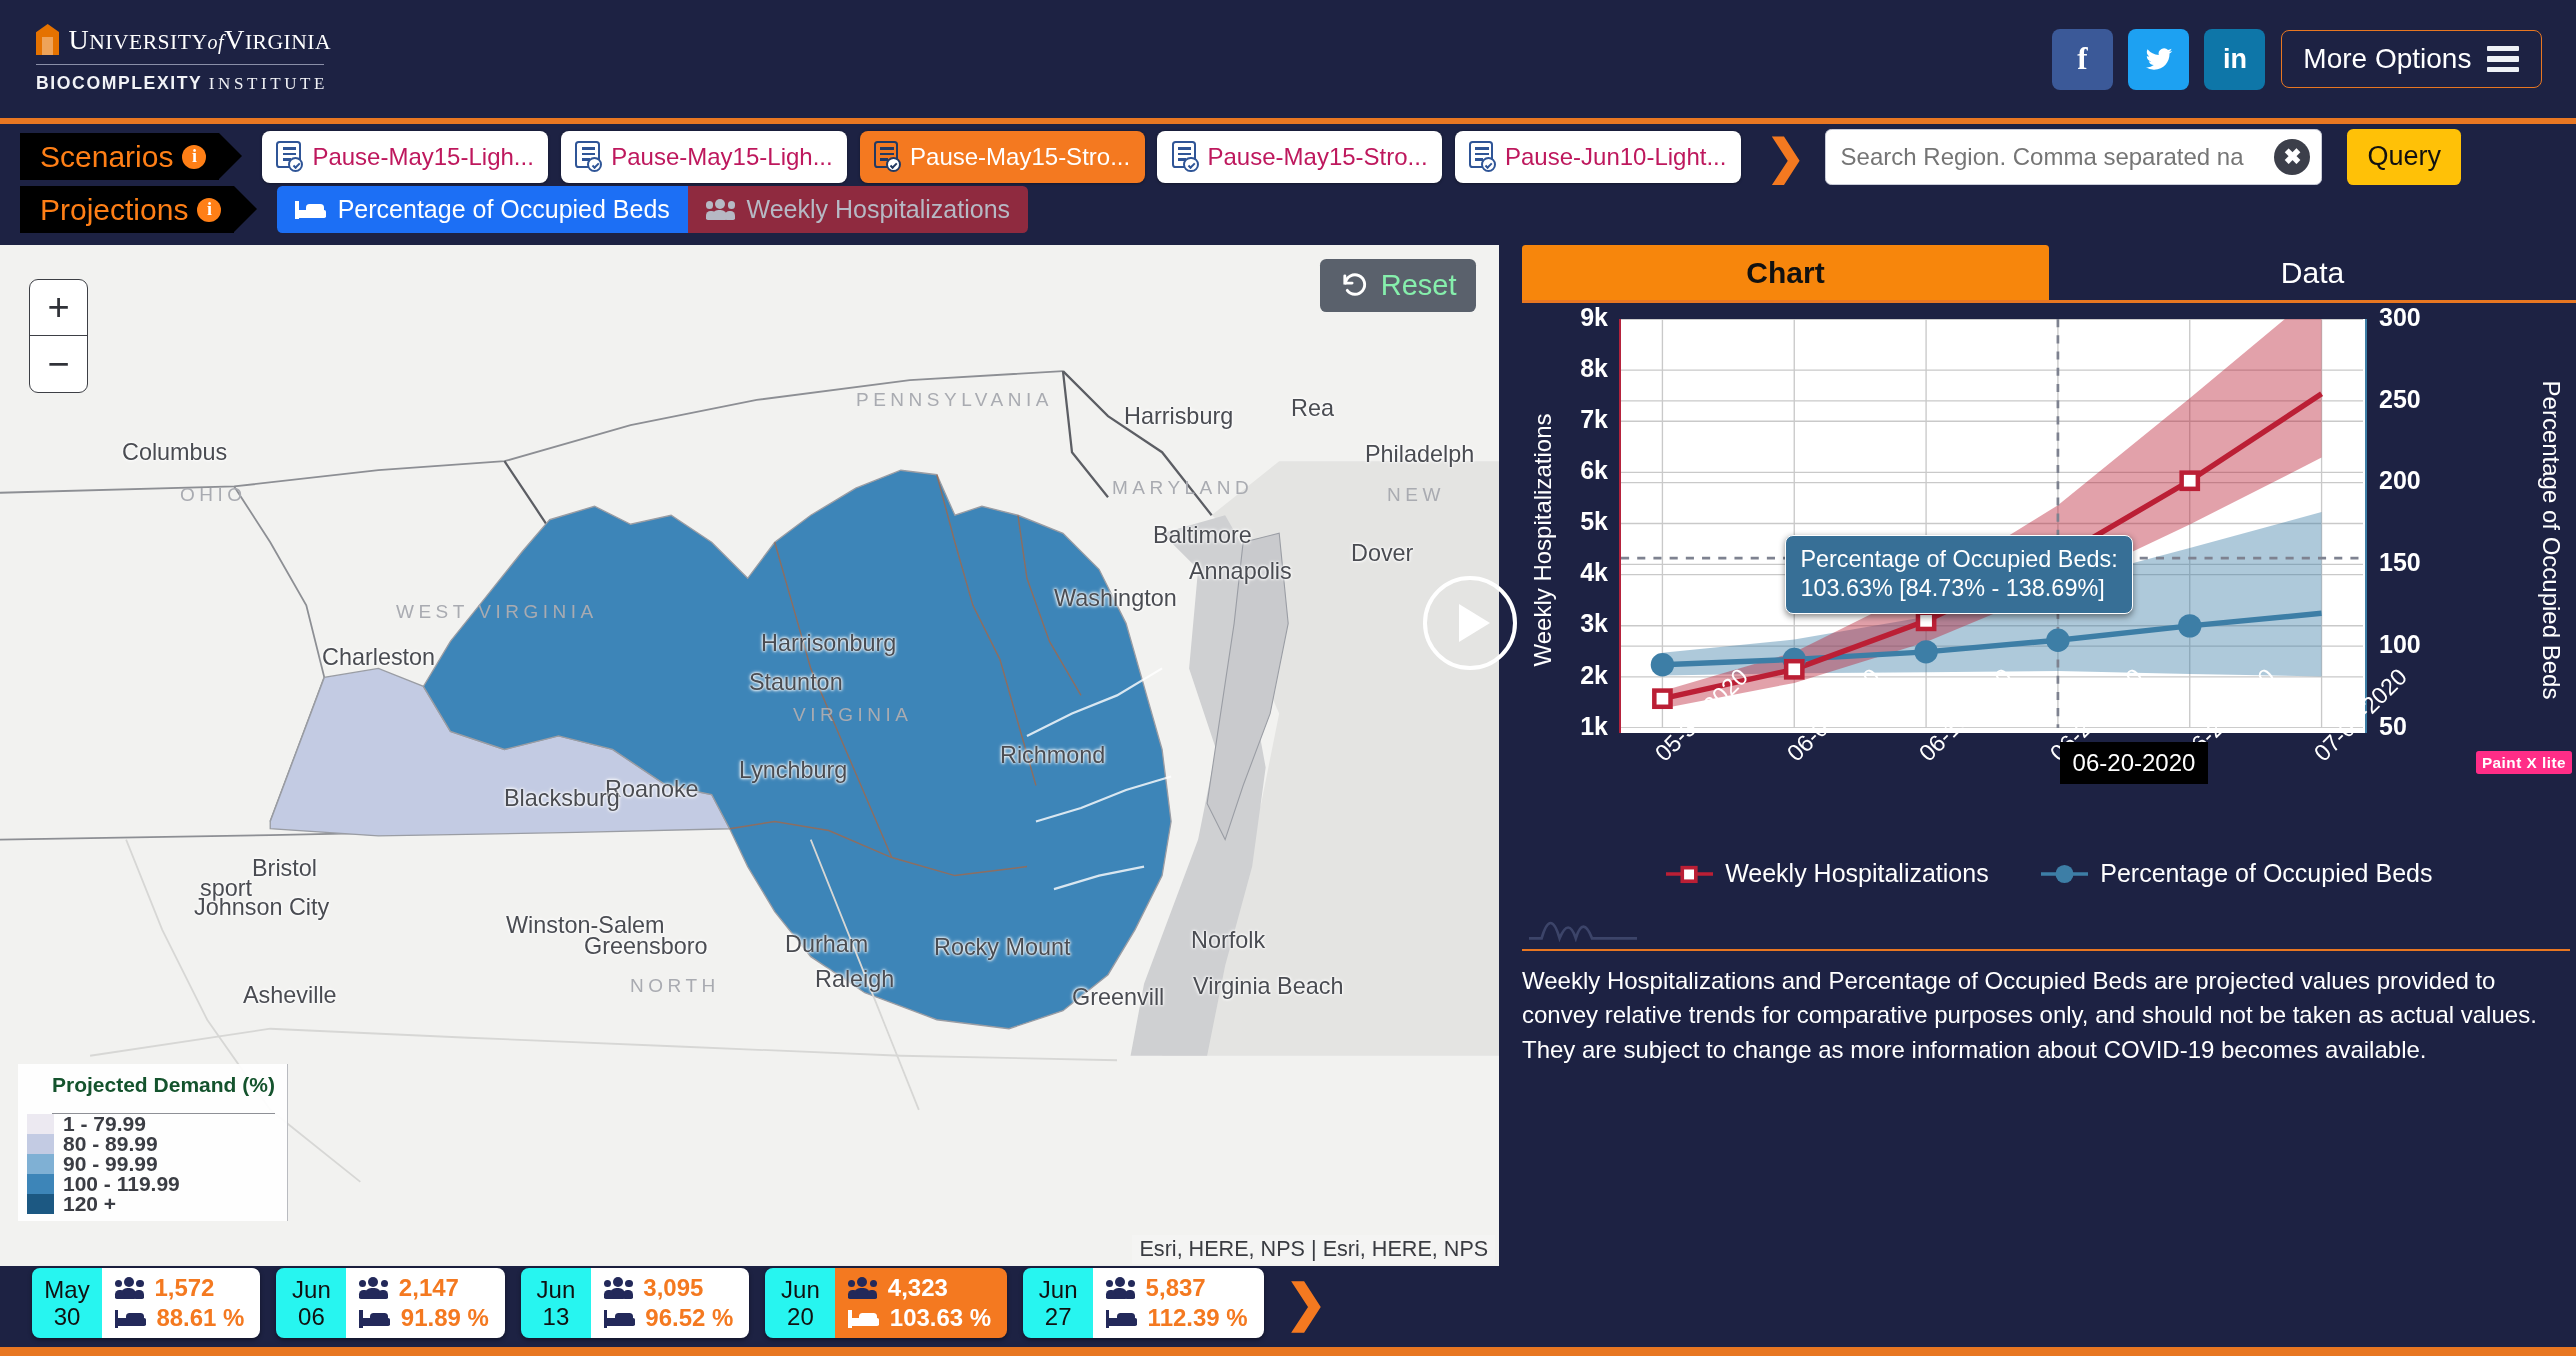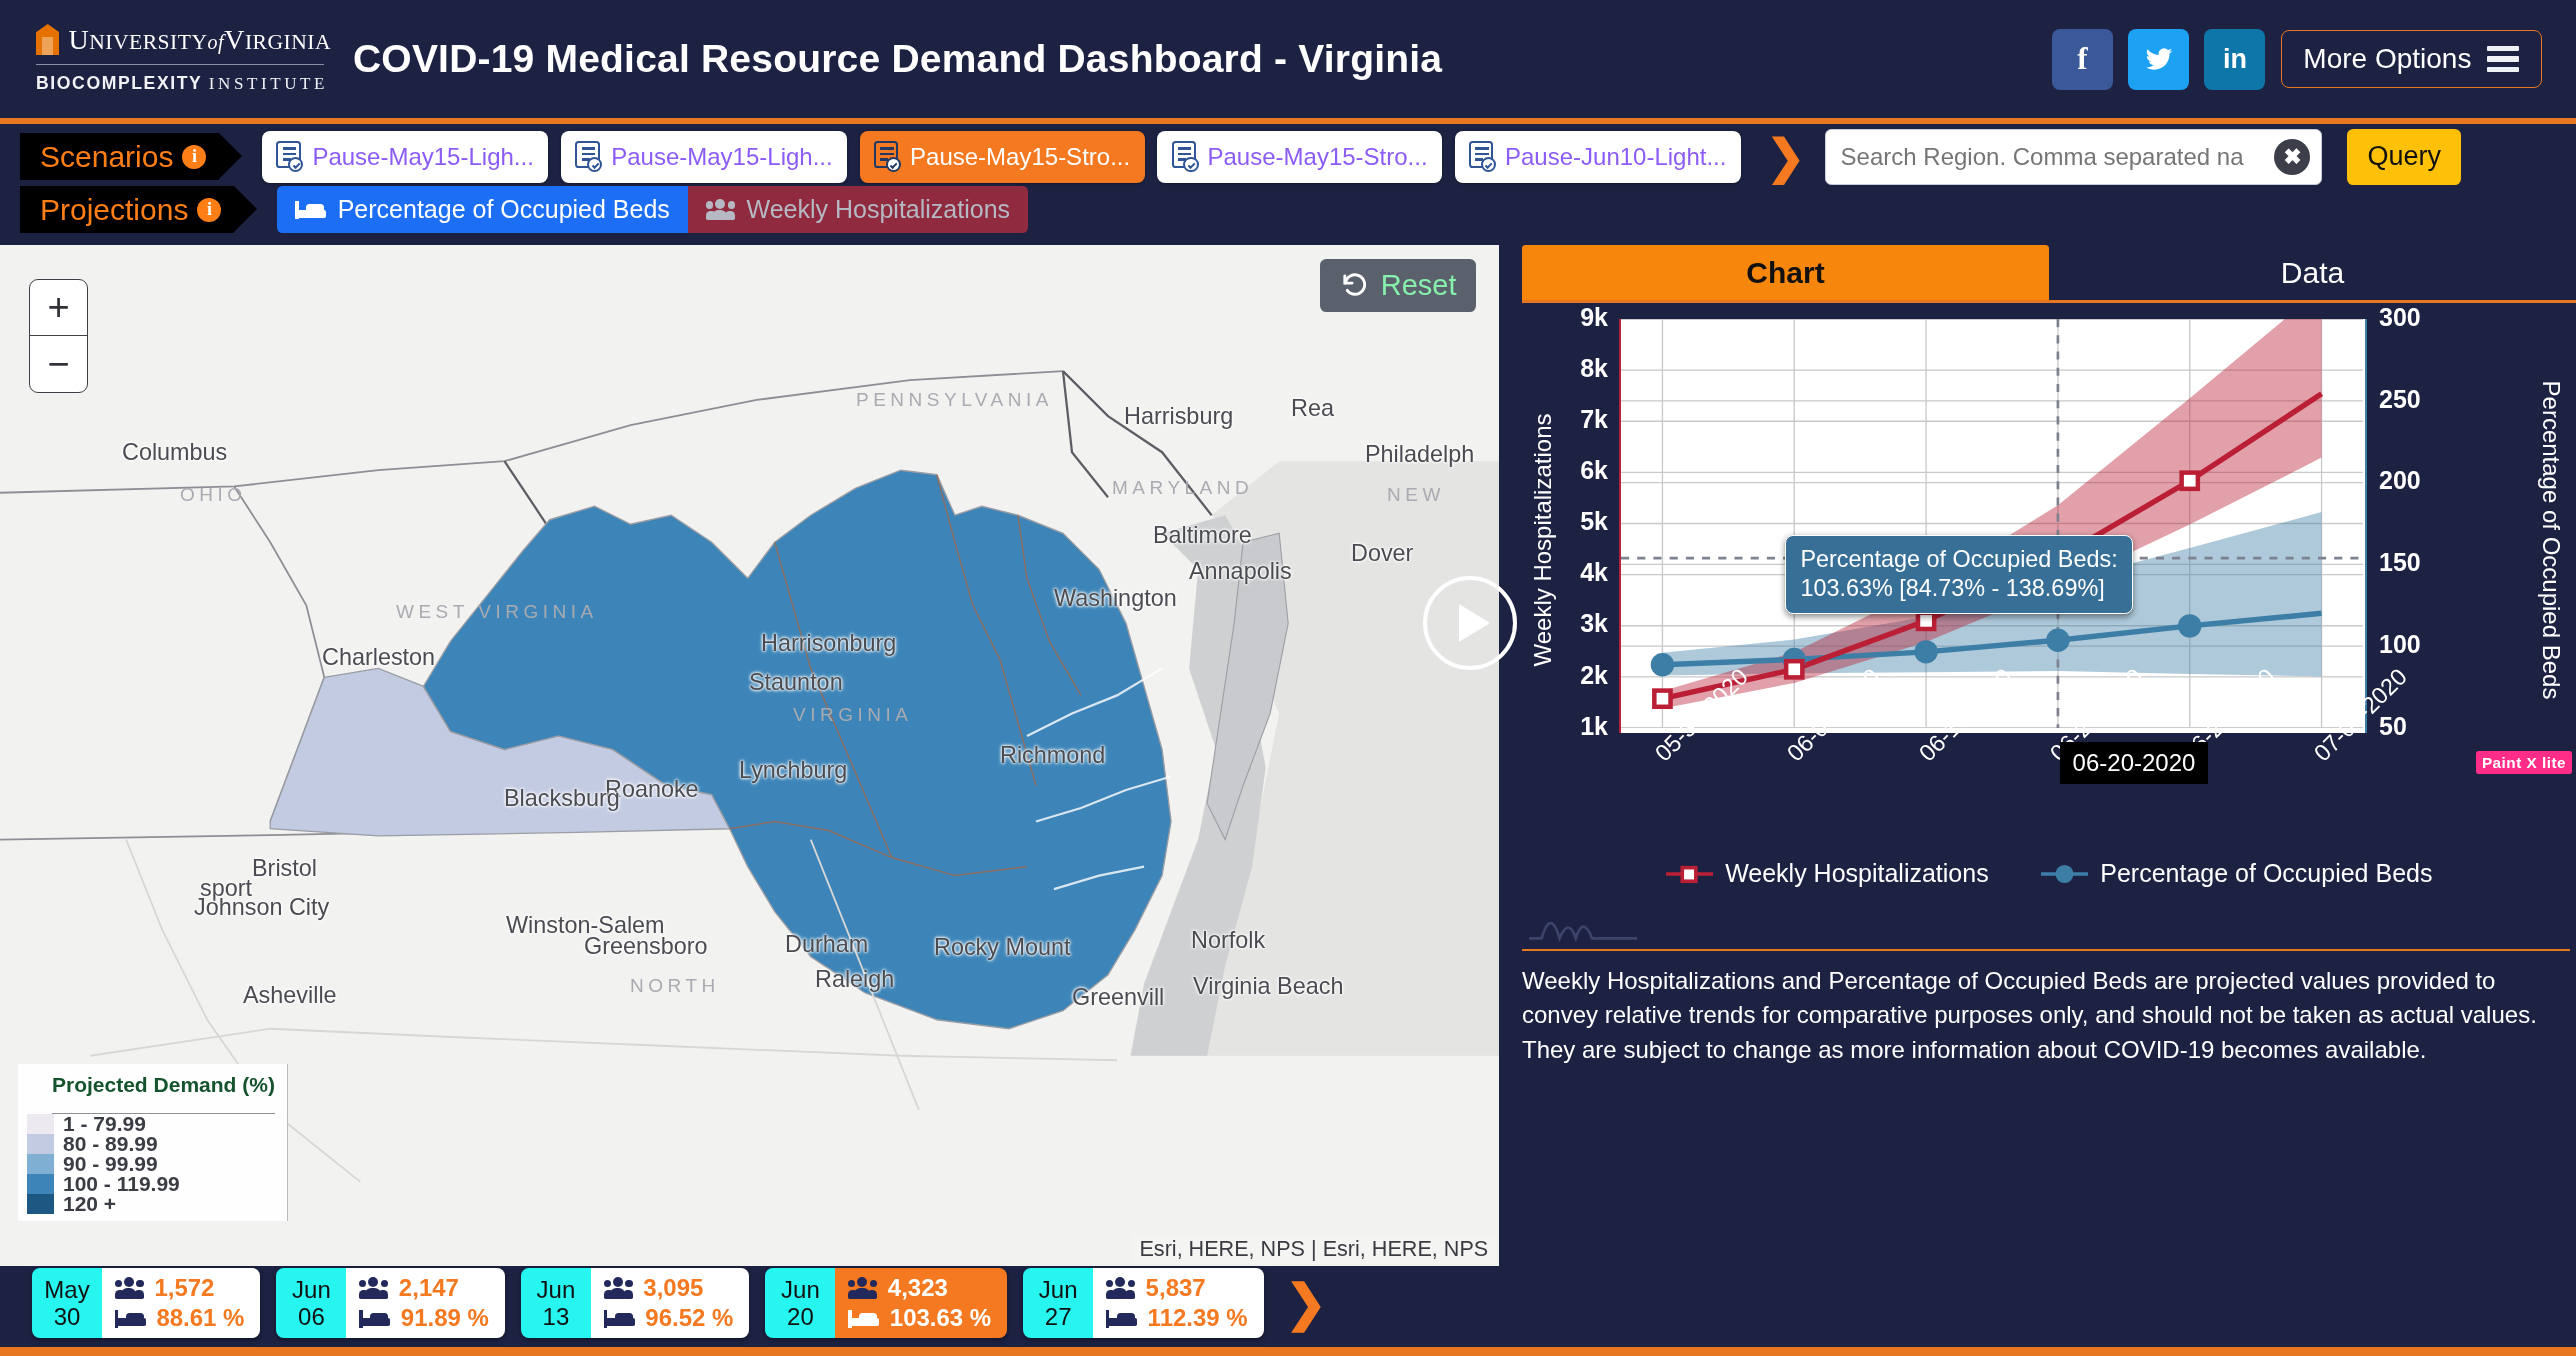--- a/index.html
+++ b/index.html
@@ -76,21 +76,21 @@
     display: inline-flex; align-items: center; justify-content: center;
     font-size: 18px; font-weight: 700; font-family: "Liberation Serif", serif; margin-left: 9px;
   }
   .row-scen { position: absolute; top: 4.5px; left: 20px; display: flex; align-items: center; }
   .scen-list { display: flex; align-items: center; gap: 12.6px; margin-left: 43px; }
   .scen-tab {
     display: flex; align-items: center; gap: 9px; height: 52px;
     background: #fff; border-radius: 8px; padding: 0 14.4px; cursor: pointer;
     min-width: 166px; box-shadow: 0 0.9px 2.7px rgba(0,0,0,.35);
   }
-  .scen-tab .t { color: #8b5cf6; font-size: 24px; font-weight: 500; white-space: nowrap; }
+  .scen-tab .t { color: #be185d; font-size: 24px; font-weight: 500; white-space: nowrap; }
   .scen-tab.active { background: #f47920; }
   .scen-tab.active .t { color: #fff; }
   .doc-icon { width: 27px; height: 31px; position: relative; flex: 0 0 auto; }
   .doc-icon .pg { position:absolute; inset:0 2.7px 3.6px 0; border: 2.7px solid #2f5597; border-radius: 3.6px; }
   .doc-icon .ln { position:absolute; left:6.3px; width: 13.5px; height: 2.7px; background:#2f5597; }
   .doc-icon .l1 { top: 6.3px; } .doc-icon .l2 { top: 11.7px; } .doc-icon .l3 { top: 17px; width: 8px; }
   .doc-icon .ck { position:absolute; right: 0; bottom: 0; width: 15.3px; height: 15.3px;
      border: 2.7px solid #2f5597; border-radius: 50%; background: #fff; }
   .doc-icon .ck::after { content:""; position:absolute; left:2.7px; top:4.5px; width:5.4px; height:1.8px;
      border-left: 2.3px solid #2f5597; border-bottom: 2.3px solid #2f5597; transform: rotate(-45deg);}
@@ -256,21 +256,20 @@
 
   <div class="header">
     <div class="uva-logo">
       <div class="uva-top">
         <div class="uva-rotunda"></div>
         <div class="uva-name">U<span class="sm">NIVERSITY</span><span class="it">of</span>V<span class="sm">IRGINIA</span></div>
       </div>
       <div class="uva-rule"></div>
       <div class="uva-bottom"><b>BIOCOMPLEXITY</b> <span>INSTITUTE</span></div>
     </div>
-    <div class="dash-title">COVID-19 Medical Resource Demand Dashboard - Virginia</div>
     <div class="header-right">
       <div class="soc fb">f</div>
       <div class="soc tw">
         <svg width="34" height="29" viewBox="0 0 24 24" fill="#fff">
             <path d="M23 4.9a9 9 0 0 1-2.6.7 4.5 4.5 0 0 0 2-2.5 9 9 0 0 1-2.9 1.1 4.5 4.5 0 0 0-7.7 4.1A12.8 12.8 0 0 1 2.5 3.6a4.5 4.5 0 0 0 1.4 6 4.5 4.5 0 0 1-2-.6 4.5 4.5 0 0 0 3.6 4.4 4.5 4.5 0 0 1-2 .1 4.5 4.5 0 0 0 4.2 3.1A9 9 0 0 1 1 18.5a12.7 12.7 0 0 0 6.9 2c8.3 0 12.8-6.9 12.8-12.8v-.6A9 9 0 0 0 23 4.9z"></path>
           </svg>
       </div>
       <div class="soc li">in</div>
       <div class="more-opt">
         <span>More Options</span>

